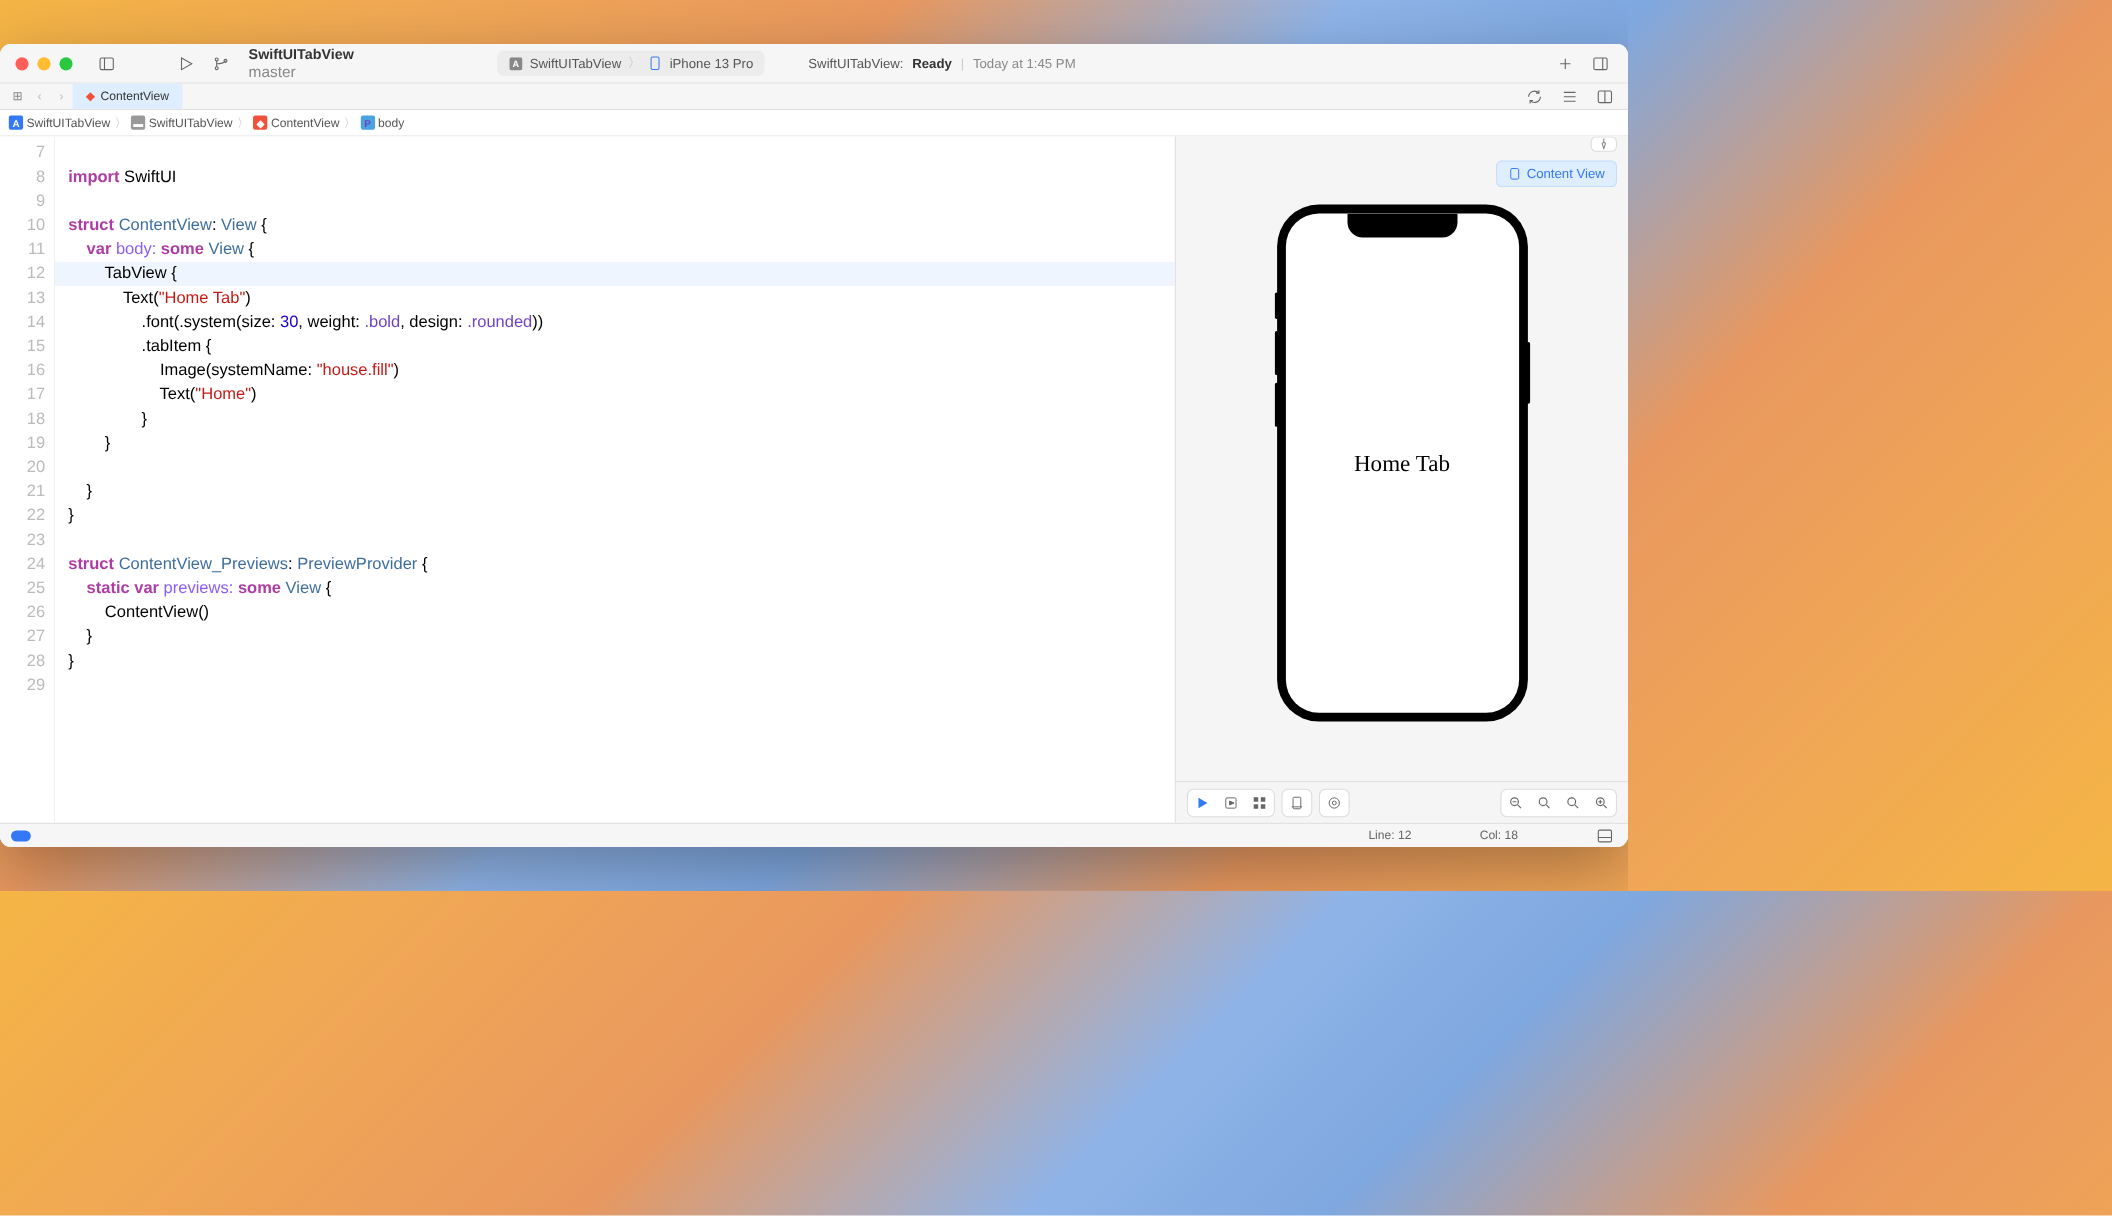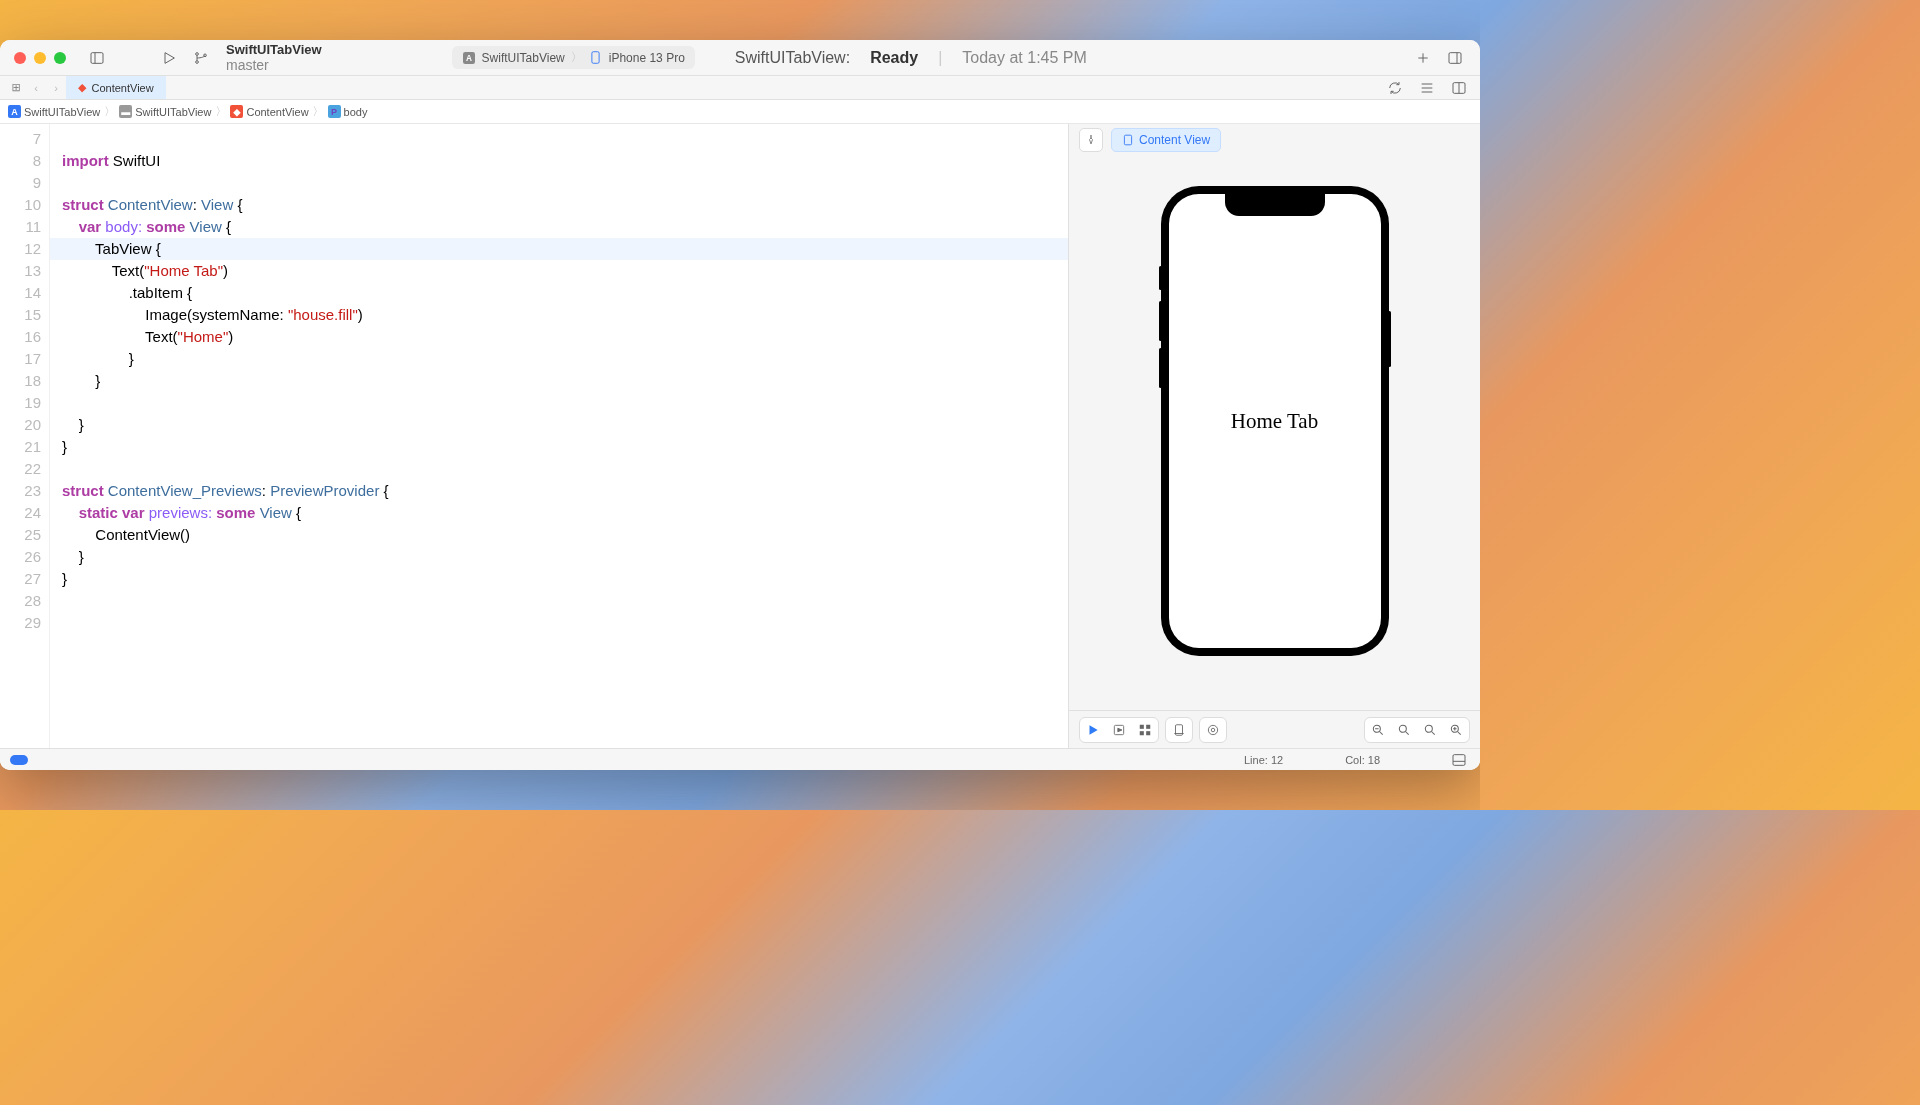--- a/index.html
+++ b/index.html
@@ -27,21 +27,21 @@
 .tb-icon svg { width: 16px; height: 16px; stroke: currentColor; fill: none; stroke-width: 1.5; }
 .proj-info { display:flex; flex-direction:column; margin-left: 4px; }
 .proj-info .name { font-weight: 600; font-size: 13px; color:#333; }
 .proj-info .branch { font-size: 14px; color:#888; }
 .scheme-pill {
   display:flex; align-items:center; gap:6px; background:#ececec; border-radius:6px; padding:3px 10px;
   font-size:12px; color:#555; margin-left: 120px;
 }
 .scheme-pill .sep { color:#bbb; }
 .scheme-icon { width:14px;height:14px;display:inline-flex;align-items:center;justify-content:center; }
-.status-text { margin-left: 30px; font-size:16px; color:#555; display:flex; gap:20px; align-items:flex-start;}
+.status-text { margin-left: 30px; font-size:12px; color:#555; display:flex; gap:8px; align-items:flex-start;}
 .status-text .ready { font-weight:600; color:#333; }
 .status-text .time { color:#888; }
 .toolbar .spacer { flex: 1; }
 
 .tabbar {
   height: 24px; background: #f6f6f6; border-bottom: 1px solid #e0e0e0;
   display:flex; align-items:center; font-size:11px; color:#666; padding-left:6px;
 }
 .tabbar .nav-btn { width:20px; text-align:center; cursor:pointer; color:#bbb; }
 .tabbar .first-icon { width:20px; text-align:center; color:#888; }
@@ -69,21 +69,21 @@
 .code .line.hl { background:#eef5ff; }
 .kw { color:#ad3da4; font-weight:600; }
 .typ { color:#3e6e9e; }
 .str { color:#c41a16; }
 .num { color:#1c00cf; }
 .prop { color:#6f42c1; }
 .enum { color:#6f42c1; }
 .id { color:#8b5cf6; }
 
 .preview { width:412px; border-left:1px solid #e0e0e0; background:#f5f5f5; display:flex; flex-direction:column;}
-.preview-header { height:32px; display:flex; align-items:center; gap:8px; padding:0 10px;}
+.preview-header { height:32px; display:flex; align-items:flex-end; gap:8px; padding:0 10px;flex-direction:column;}
 .pin-btn { width:24px;height:24px;background:#fff;border:1px solid #ddd;border-radius:5px;display:flex;align-items:center;justify-content:center;cursor:pointer;}
 .cv-chip { background:#dfeeff; color:#3478f6; border:1px solid #c5deff; border-radius:5px; padding:4px 10px; font-size:12px; display:flex;align-items:center;gap:5px; cursor:pointer;}
 .preview-canvas { flex:1; display:flex; align-items:flex-start; justify-content:center; padding:30px 0;}
 .phone {
   width:228px; height:470px; background:#000; border-radius:38px; padding:8px; position:relative;
 }
 .phone-screen { width:100%; height:100%; background:#fff; border-radius:30px; position:relative; overflow:hidden; display:flex; flex-direction:column;}
 .notch { position:absolute; top:0; left:50%; transform:translateX(-50%); width:100px; height:22px; background:#000; border-radius:0 0 14px 14px; z-index:2;}
 .phone-btn { position:absolute; background:#000; border-radius:2px; }
 .phone-btn.l1 { left:-2px; top:80px; width:3px; height:24px; }
@@ -262,20 +262,21 @@
           <div class="ln">29</div>
       </div>
       <div class="code">
         <div class="line"></div>
         <div class="line"><span class="kw">import</span><span> SwiftUI</span></div>
         <div class="line"></div>
         <div class="line"><span class="kw">struct</span><span class="typ"> ContentView</span><span>: </span><span class="typ">View</span><span> {</span></div>
         <div class="line"><span>    </span><span class="kw">var</span><span class="id"> body: </span><span class="kw">some</span><span> </span><span class="typ">View</span><span> {</span></div>
         <div class="line hl"><span>        TabView {</span></div>
         <div class="line"><span>            Text(</span><span class="str">"Home Tab"</span><span>)</span></div>
+        <div class="line"><span>                .font(.system(size: </span><span class="num">30</span><span>, weight: </span><span class="enum">.bold</span><span>, design: </span><span class="enum">.rounded</span><span>))</span></div>
         <div class="line"><span>                .tabItem {</span></div>
         <div class="line"><span>                    Image(systemName: </span><span class="str">"house.fill"</span><span>)</span></div>
         <div class="line"><span>                    Text(</span><span class="str">"Home"</span><span>)</span></div>
         <div class="line"><span>                }</span></div>
         <div class="line"><span>        }</span></div>
         <div class="line"></div>
         <div class="line"><span>    }</span></div>
         <div class="line"><span>}</span></div>
         <div class="line"></div>
         <div class="line"><span class="kw">struct</span><span class="typ"> ContentView_Previews</span><span>: </span><span class="typ">PreviewProvider</span><span> {</span></div>

